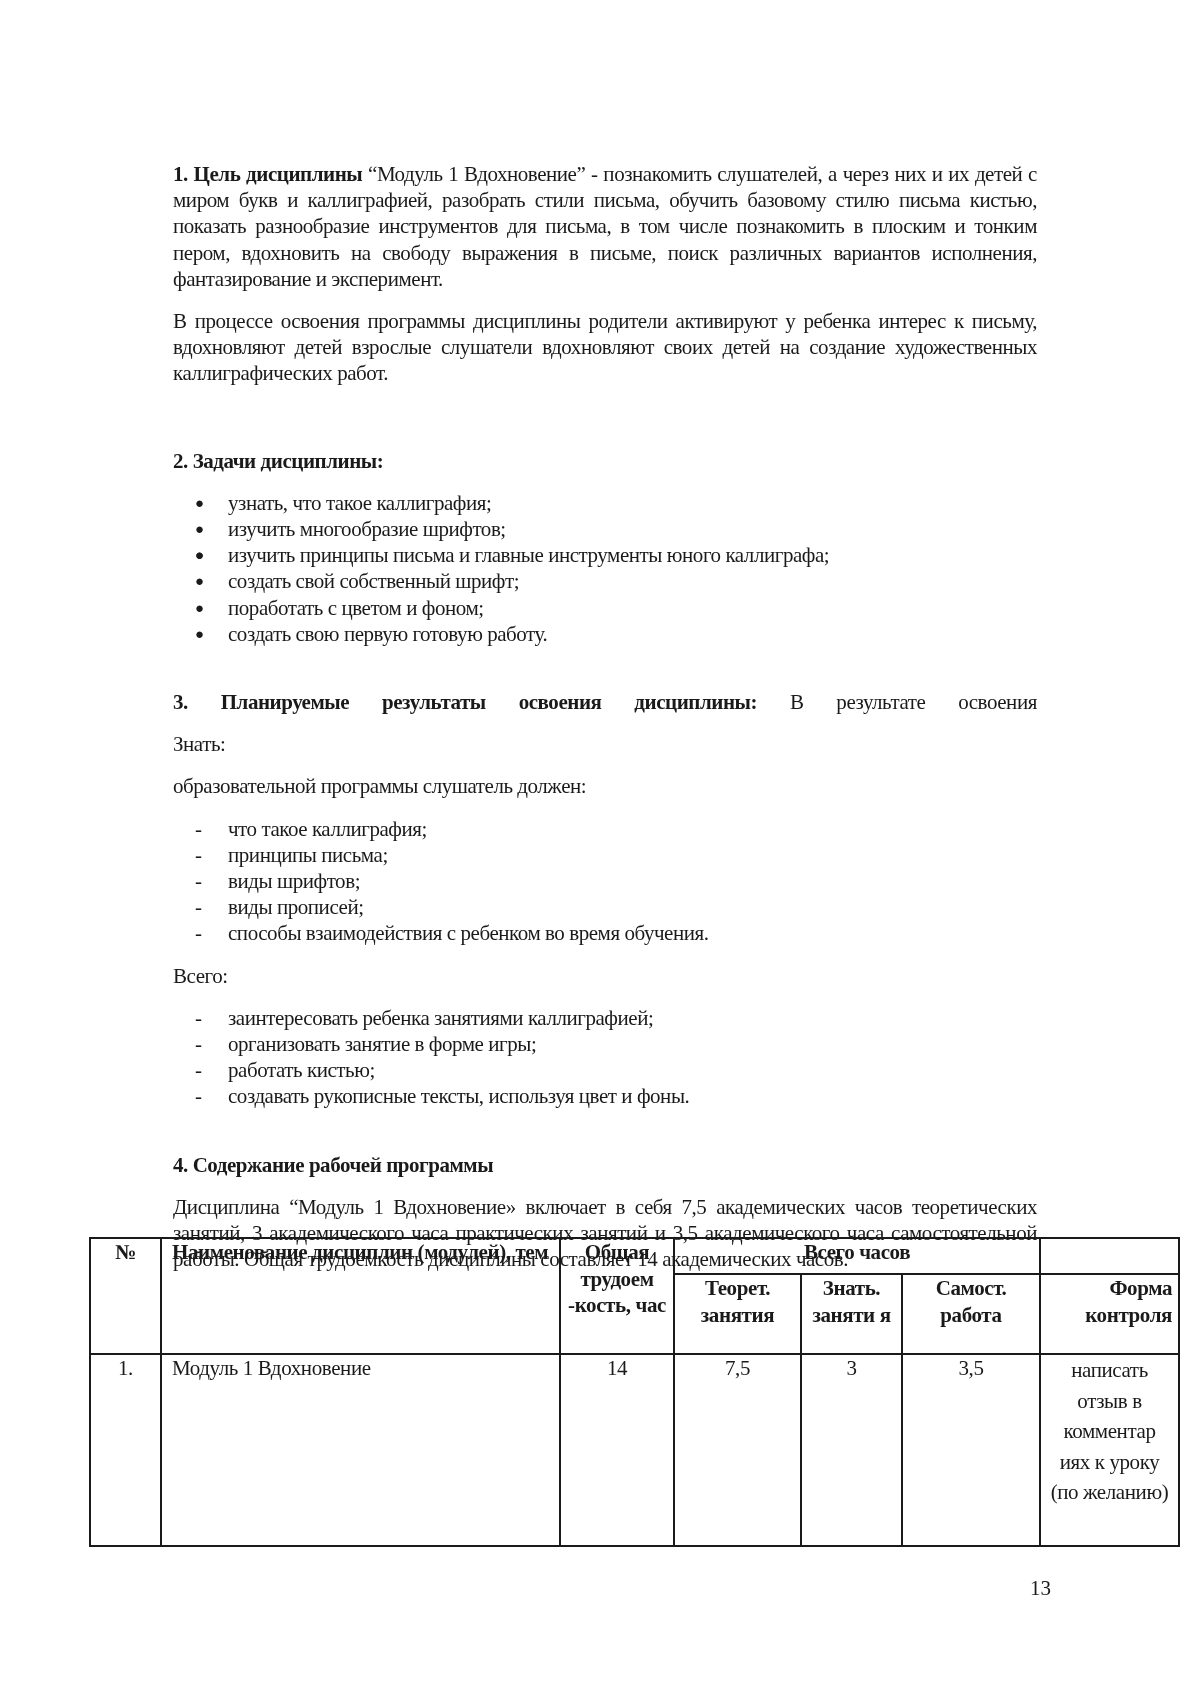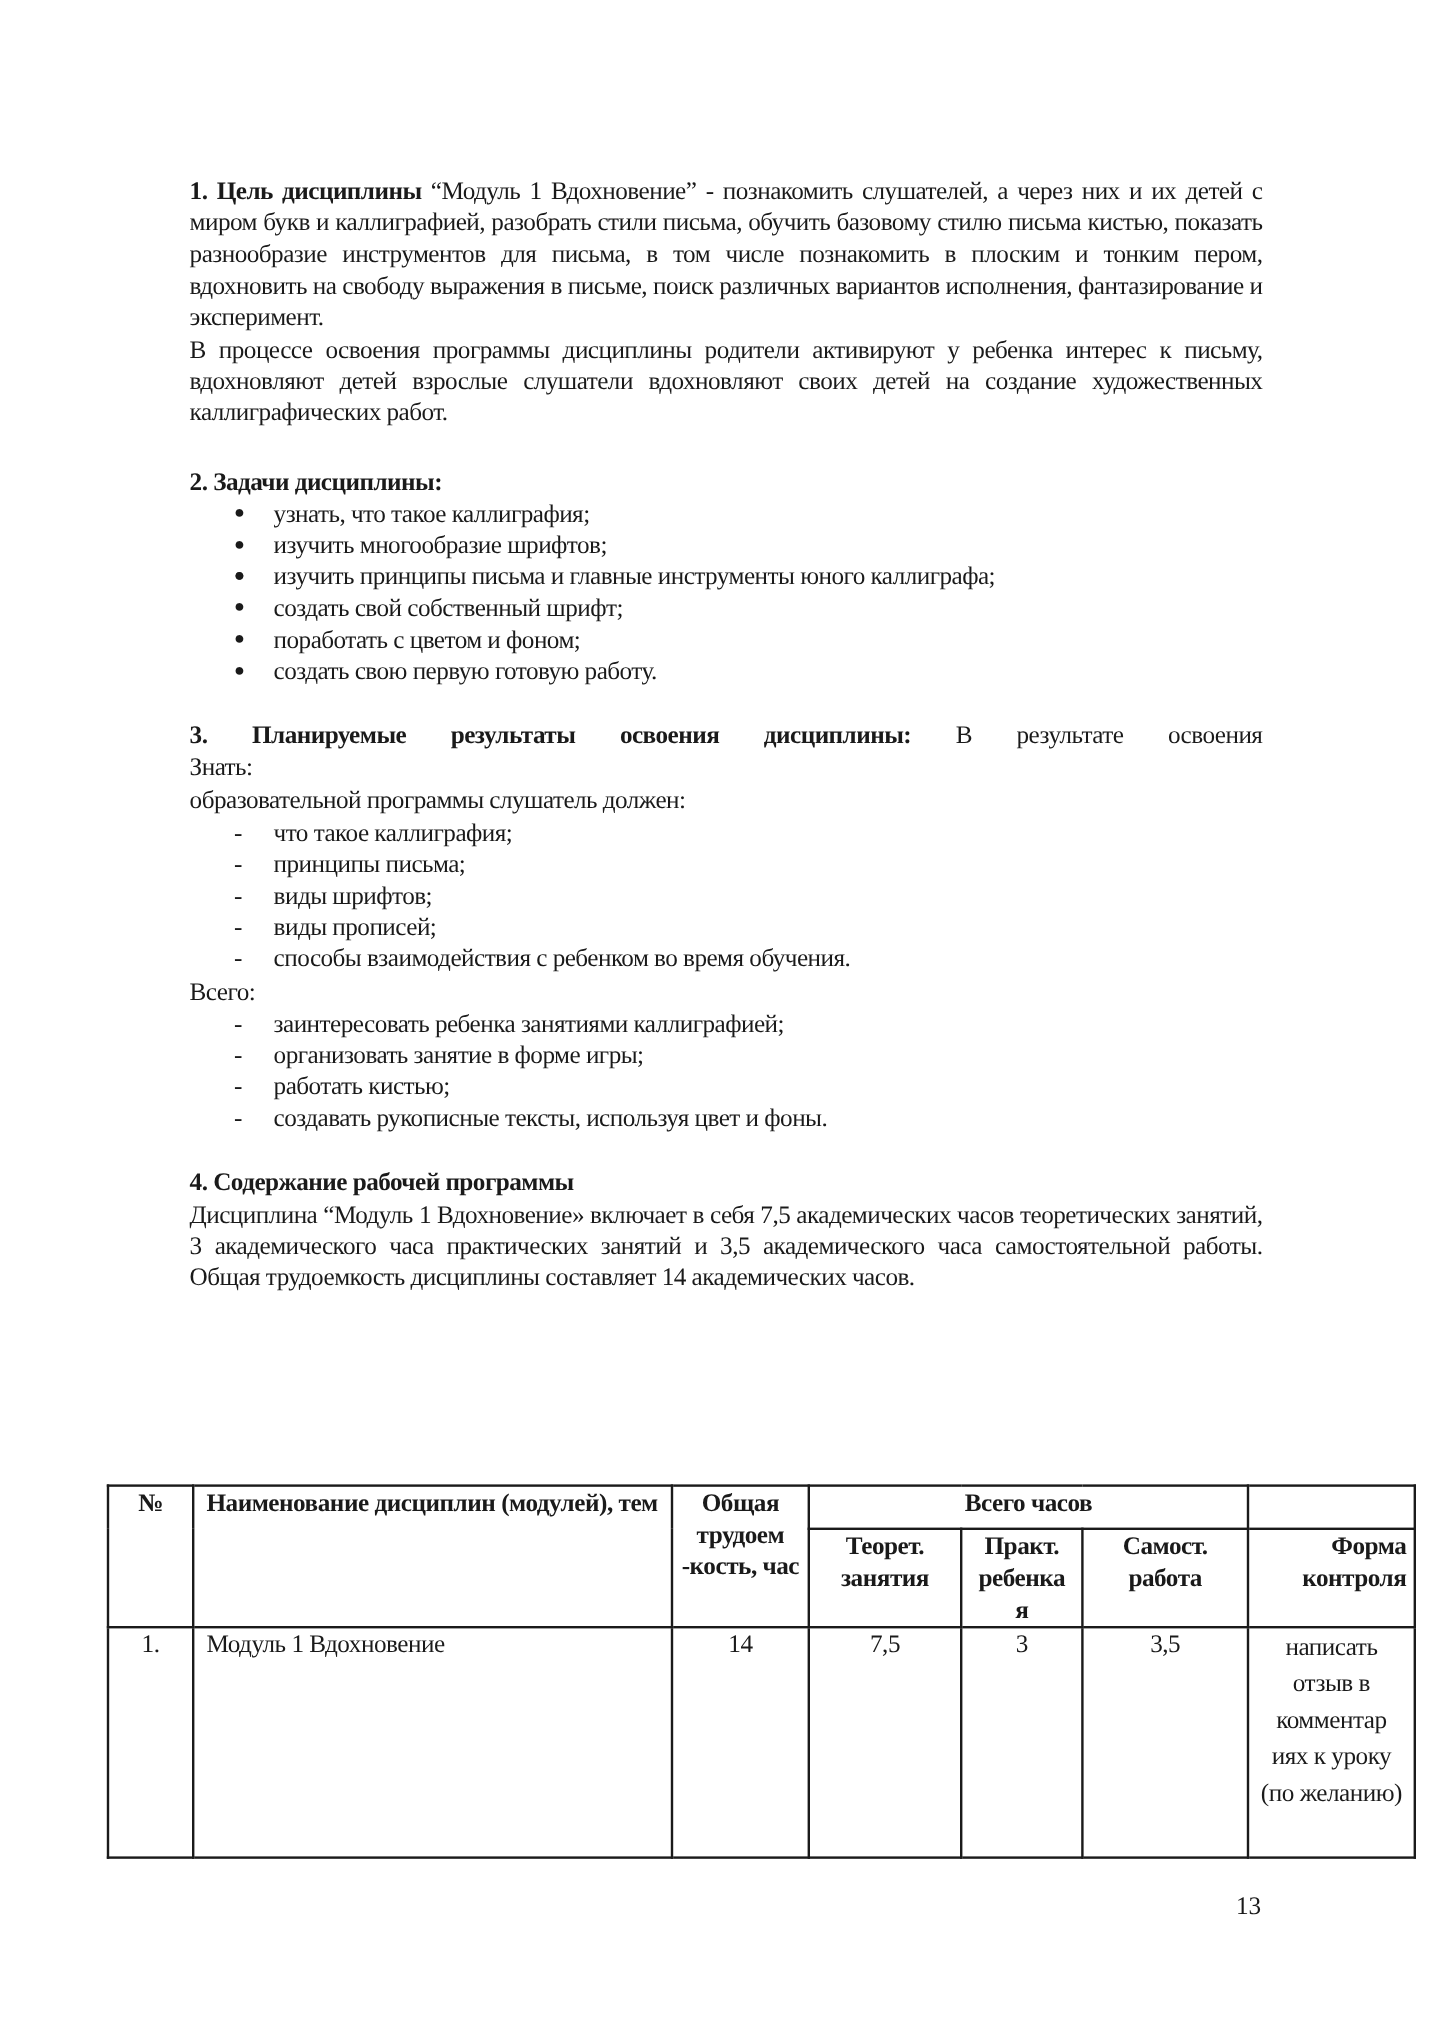--- a/index.html
+++ b/index.html
@@ -7,21 +7,21 @@
     width: 1200px; height: 1696px; position: relative; overflow: hidden;
     font-family: "Liberation Serif", "DejaVu Serif", serif;
     color: #1a1a1a;
   }
   .page-body {
     position: absolute; left: 157px; top: 145px; width: 896px;
     font-size: 21px; line-height: 26.2px;
     letter-spacing: -0.45px;
   }
   .just-last { text-align: justify; text-align-last: left; }
-  p { margin: 1px; }
+  p { margin: 16px; }
   b { font-weight: bold; }
   .section { margin: 0; }
   .gap { height: 26px; }
   ul.bullets, ul.dashes { list-style: none; margin: 0; padding: 0; }
   ul.bullets li, ul.dashes li { position: relative; padding-left: 71px; }
   ul.bullets li .mark {
     position: absolute; left: 38px; top: 0; font-size: 15px;
   }
   ul.dashes li .mark {
     position: absolute; left: 38px; top: 0;
@@ -127,21 +127,21 @@
   <tbody>
       <tr class="hdr-main">
     <th class="c-no" rowspan="2">№</th>
     <th class="c-name" rowspan="2">Наименование дисциплин (модулей), тем</th>
     <th class="c-tot" rowspan="2">Общая трудоем -кость, час</th>
     <th colspan="3">Всего часов</th>
     <th class="c-fc"></th>
   </tr>
   <tr class="hdr-sub">
     <th class="c-th">Теорет. занятия</th>
-    <th class="c-pr">Практ. ребенка я</th>
+    <th class="c-pr">Знать. заняти я</th>
     <th class="c-sa">Самост. работа</th>
     <th class="c-fc fc-head">Форма контроля</th>
   </tr>
   <tr class="row1">
     <td class="c-no">1.</td>
     <td class="c-name">Модуль 1 Вдохновение</td>
     <td class="c-tot">14</td>
     <td class="c-th">7,5</td>
     <td class="c-pr">3</td>
     <td class="c-sa">3,5</td>

